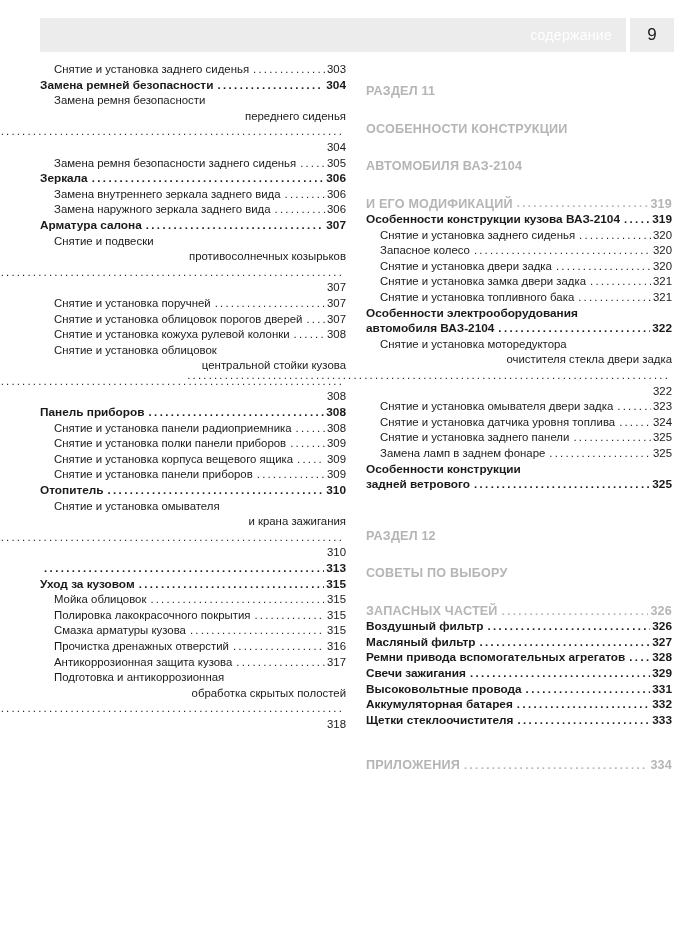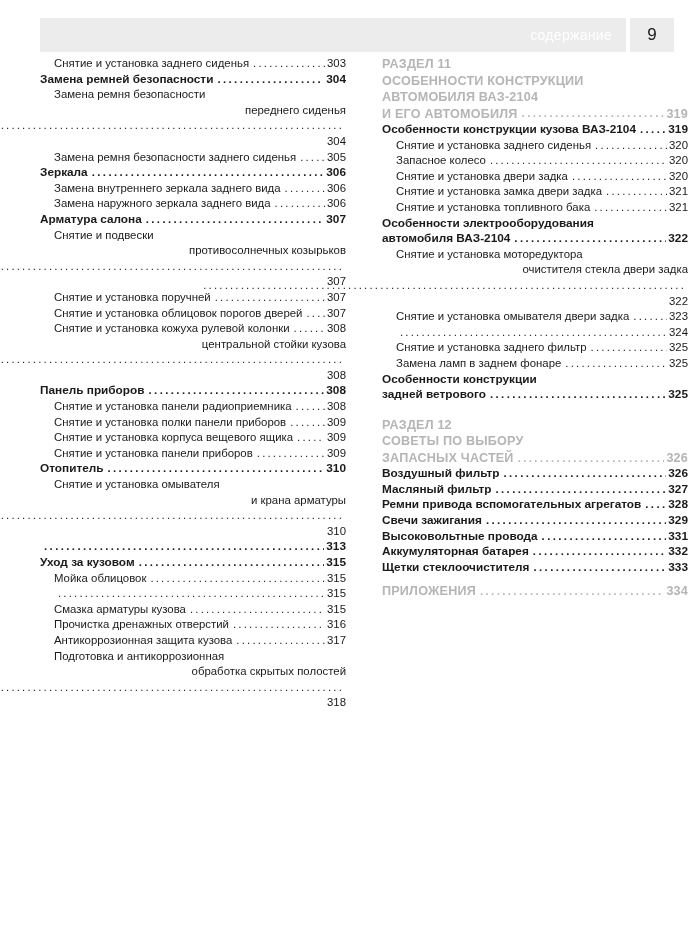--- a/index.html
+++ b/index.html
@@ -50,25 +50,25 @@
     margin-left: 4px;
     display: flex;
     align-items: center;
     justify-content: center;
     font-size: 17px;
     color: #1a1a1a;
   }
   
   .columns {
     position: absolute;
-    top: 56px;
+    top: 62px;
     left: 40px;
     right: 26px;
     display: flex;
-    gap: 36px;
+    gap: 20px;
   }
   .col {
     width: 306px;
     flex: 0 0 306px;
   }
   
   .entry {
     display: flex;
     align-items: flex-end;
     font-size: 11.4px;
@@ -112,20 +112,21 @@
     font-size: 11.8px;
   }
   
   .section-head {
     color: #b5b5b5;
     font-weight: bold;
     font-size: 12.6px;
     line-height: 16.5px;
     letter-spacing: 0.2px;
     white-space: nowrap;
+    margin-top: 21px;
   }
   .section-head .dots {
     letter-spacing: 2.4px;
     color: #b5b5b5;
   }
 </style>
 </head>
 <body>
 
 <div class="page">
@@ -199,20 +200,23 @@
         <div class="entry lvl2">
           <span class="txt">Снятие и установка облицовок порогов дверей</span>
           <span class="dots">..........................................................................................</span>
           <span class="pg">307</span>
         </div>
         <div class="entry lvl2">
           <span class="txt">Снятие и установка кожуха рулевой колонки</span>
           <span class="dots">..........................................................................................</span>
           <span class="pg">308</span>
         </div>
+        <div class="entry lvl2 nodots">
+          <span class="txt">Снятие и установка облицовок</span>
+        </div>
         <div class="entry lvl2 cont">
           <span class="txt">центральной стойки кузова</span>
           <span class="dots">..........................................................................................</span>
           <span class="pg">308</span>
         </div>
         <div class="entry lvl1">
           <span class="txt">Панель приборов</span>
           <span class="dots">..........................................................................................</span>
           <span class="pg">308</span>
         </div>
@@ -238,39 +242,40 @@
         </div>
         <div class="entry lvl1">
           <span class="txt">Отопитель</span>
           <span class="dots">..........................................................................................</span>
           <span class="pg">310</span>
         </div>
         <div class="entry lvl2 nodots">
           <span class="txt">Снятие и установка омывателя</span>
         </div>
         <div class="entry lvl2 cont">
-          <span class="txt">и крана арматуры</span>
+          <span class="txt">и крана зажигания</span>
           <span class="dots">..........................................................................................</span>
           <span class="pg">310</span>
         </div>
         <div class="entry lvl1">
           <span class="dots">..........................................................................................</span>
           <span class="pg">313</span>
         </div>
         <div class="entry lvl1">
           <span class="txt">Уход за кузовом</span>
           <span class="dots">..........................................................................................</span>
           <span class="pg">315</span>
         </div>
         <div class="entry lvl2">
           <span class="txt">Мойка облицовок</span>
           <span class="dots">..........................................................................................</span>
           <span class="pg">315</span>
         </div>
         <div class="entry lvl2">
+          <span class="txt">Полировка лакокрасочного покрытия</span>
           <span class="dots">..........................................................................................</span>
           <span class="pg">315</span>
         </div>
         <div class="entry lvl2">
           <span class="txt">Смазка арматуры кузова</span>
           <span class="dots">..........................................................................................</span>
           <span class="pg">315</span>
         </div>
         <div class="entry lvl2">
           <span class="txt">Прочистка дренажных отверстий</span>
@@ -296,21 +301,21 @@
         <div class="entry section-head nodots">
           <span class="txt">РАЗДЕЛ 11</span>
         </div>
         <div class="entry section-head nodots">
           <span class="txt">ОСОБЕННОСТИ КОНСТРУКЦИИ</span>
         </div>
         <div class="entry section-head nodots">
           <span class="txt">АВТОМОБИЛЯ ВАЗ-2104</span>
         </div>
         <div class="entry section-head">
-          <span class="txt">И ЕГО АВТОМОБИЛЯ</span>
+          <span class="txt">И ЕГО МОДИФИКАЦИЙ</span>
           <span class="dots">..........................................................................................</span>
           <span class="pg">319</span>
         </div>
         <div class="entry lvl1">
           <span class="txt">Особенности конструкции кузова ВАЗ-2104</span>
           <span class="dots">..........................................................................................</span>
           <span class="pg">319</span>
         </div>
         <div class="entry lvl2">
           <span class="txt">Снятие и установка заднего сиденья</span>
@@ -352,25 +357,26 @@
           <span class="txt">очистителя стекла двери задка</span>
           <span class="dots">..........................................................................................</span>
           <span class="pg">322</span>
         </div>
         <div class="entry lvl2">
           <span class="txt">Снятие и установка омывателя двери задка</span>
           <span class="dots">..........................................................................................</span>
           <span class="pg">323</span>
         </div>
         <div class="entry lvl2">
+          <span class="txt">Снятие и установка датчика уровня топлива</span>
           <span class="dots">..........................................................................................</span>
           <span class="pg">324</span>
         </div>
         <div class="entry lvl2">
-          <span class="txt">Снятие и установка заднего фильтр</span>
+          <span class="txt">Снятие и установка заднего панели</span>
           <span class="dots">..........................................................................................</span>
           <span class="pg">325</span>
         </div>
         <div class="entry lvl2">
           <span class="txt">Замена ламп в заднем фонаре</span>
           <span class="dots">..........................................................................................</span>
           <span class="pg">325</span>
         </div>
         <div class="entry lvl1 nodots">
           <span class="txt">Особенности конструкции</span>

